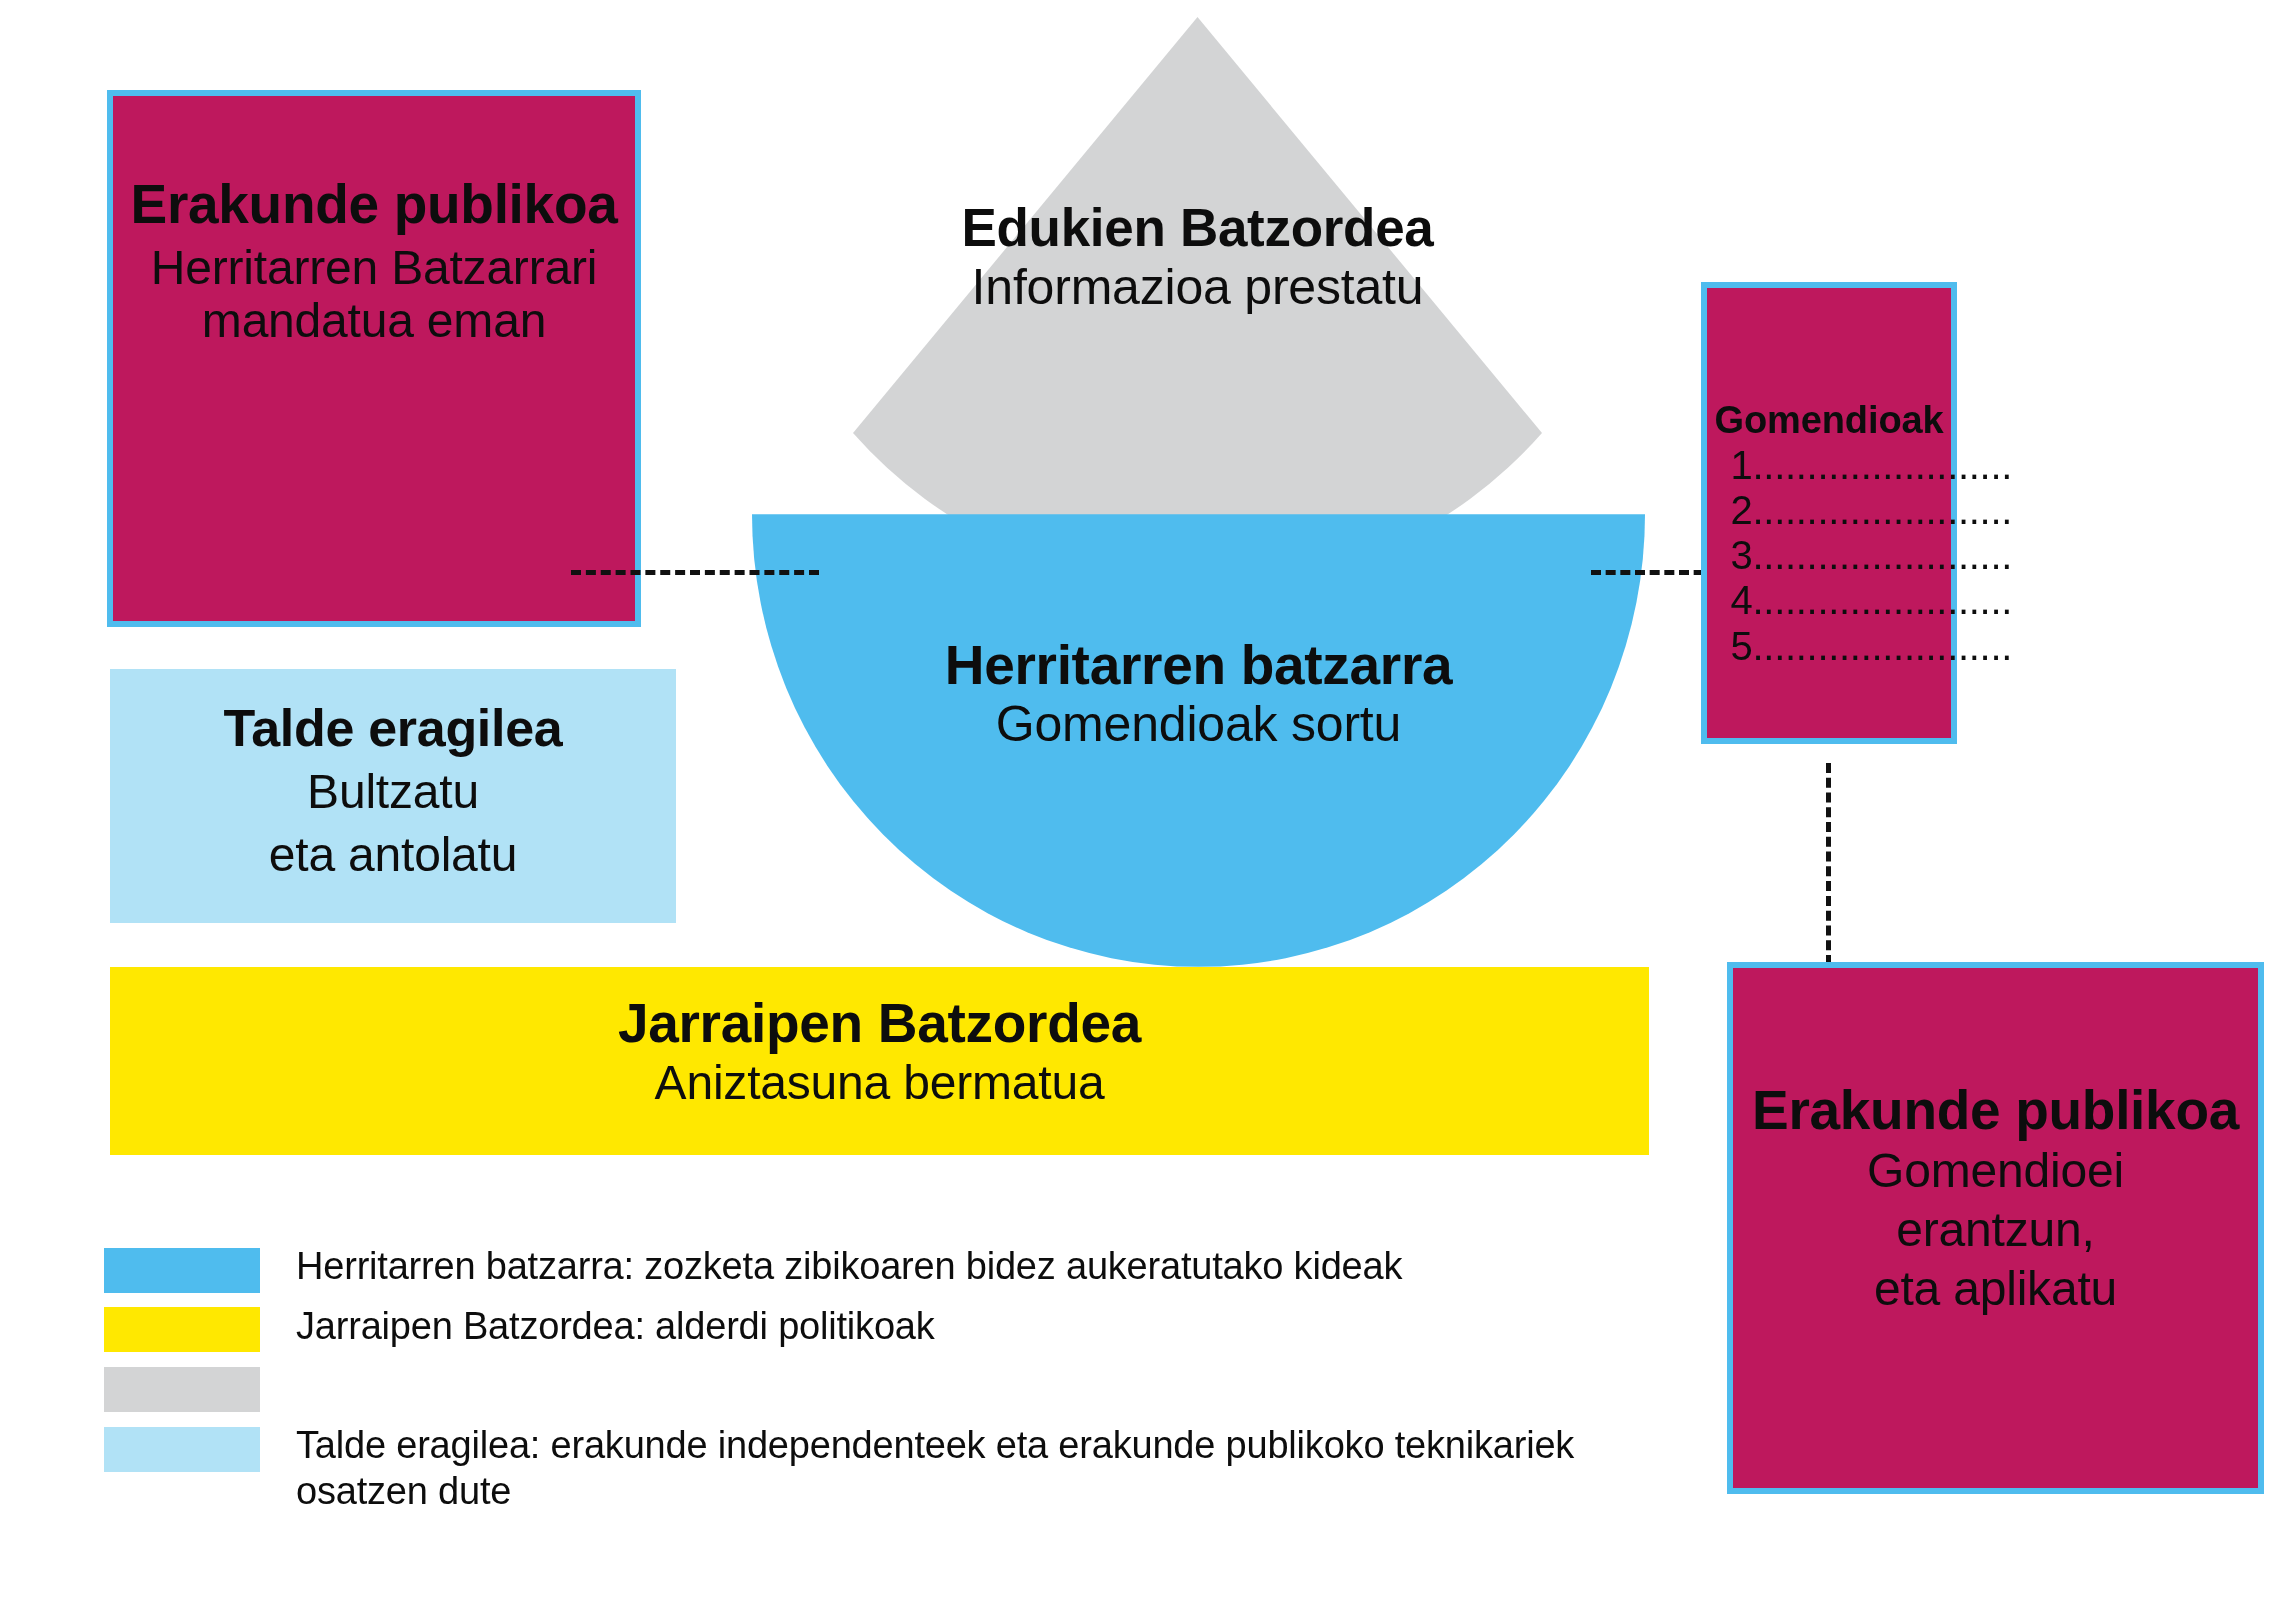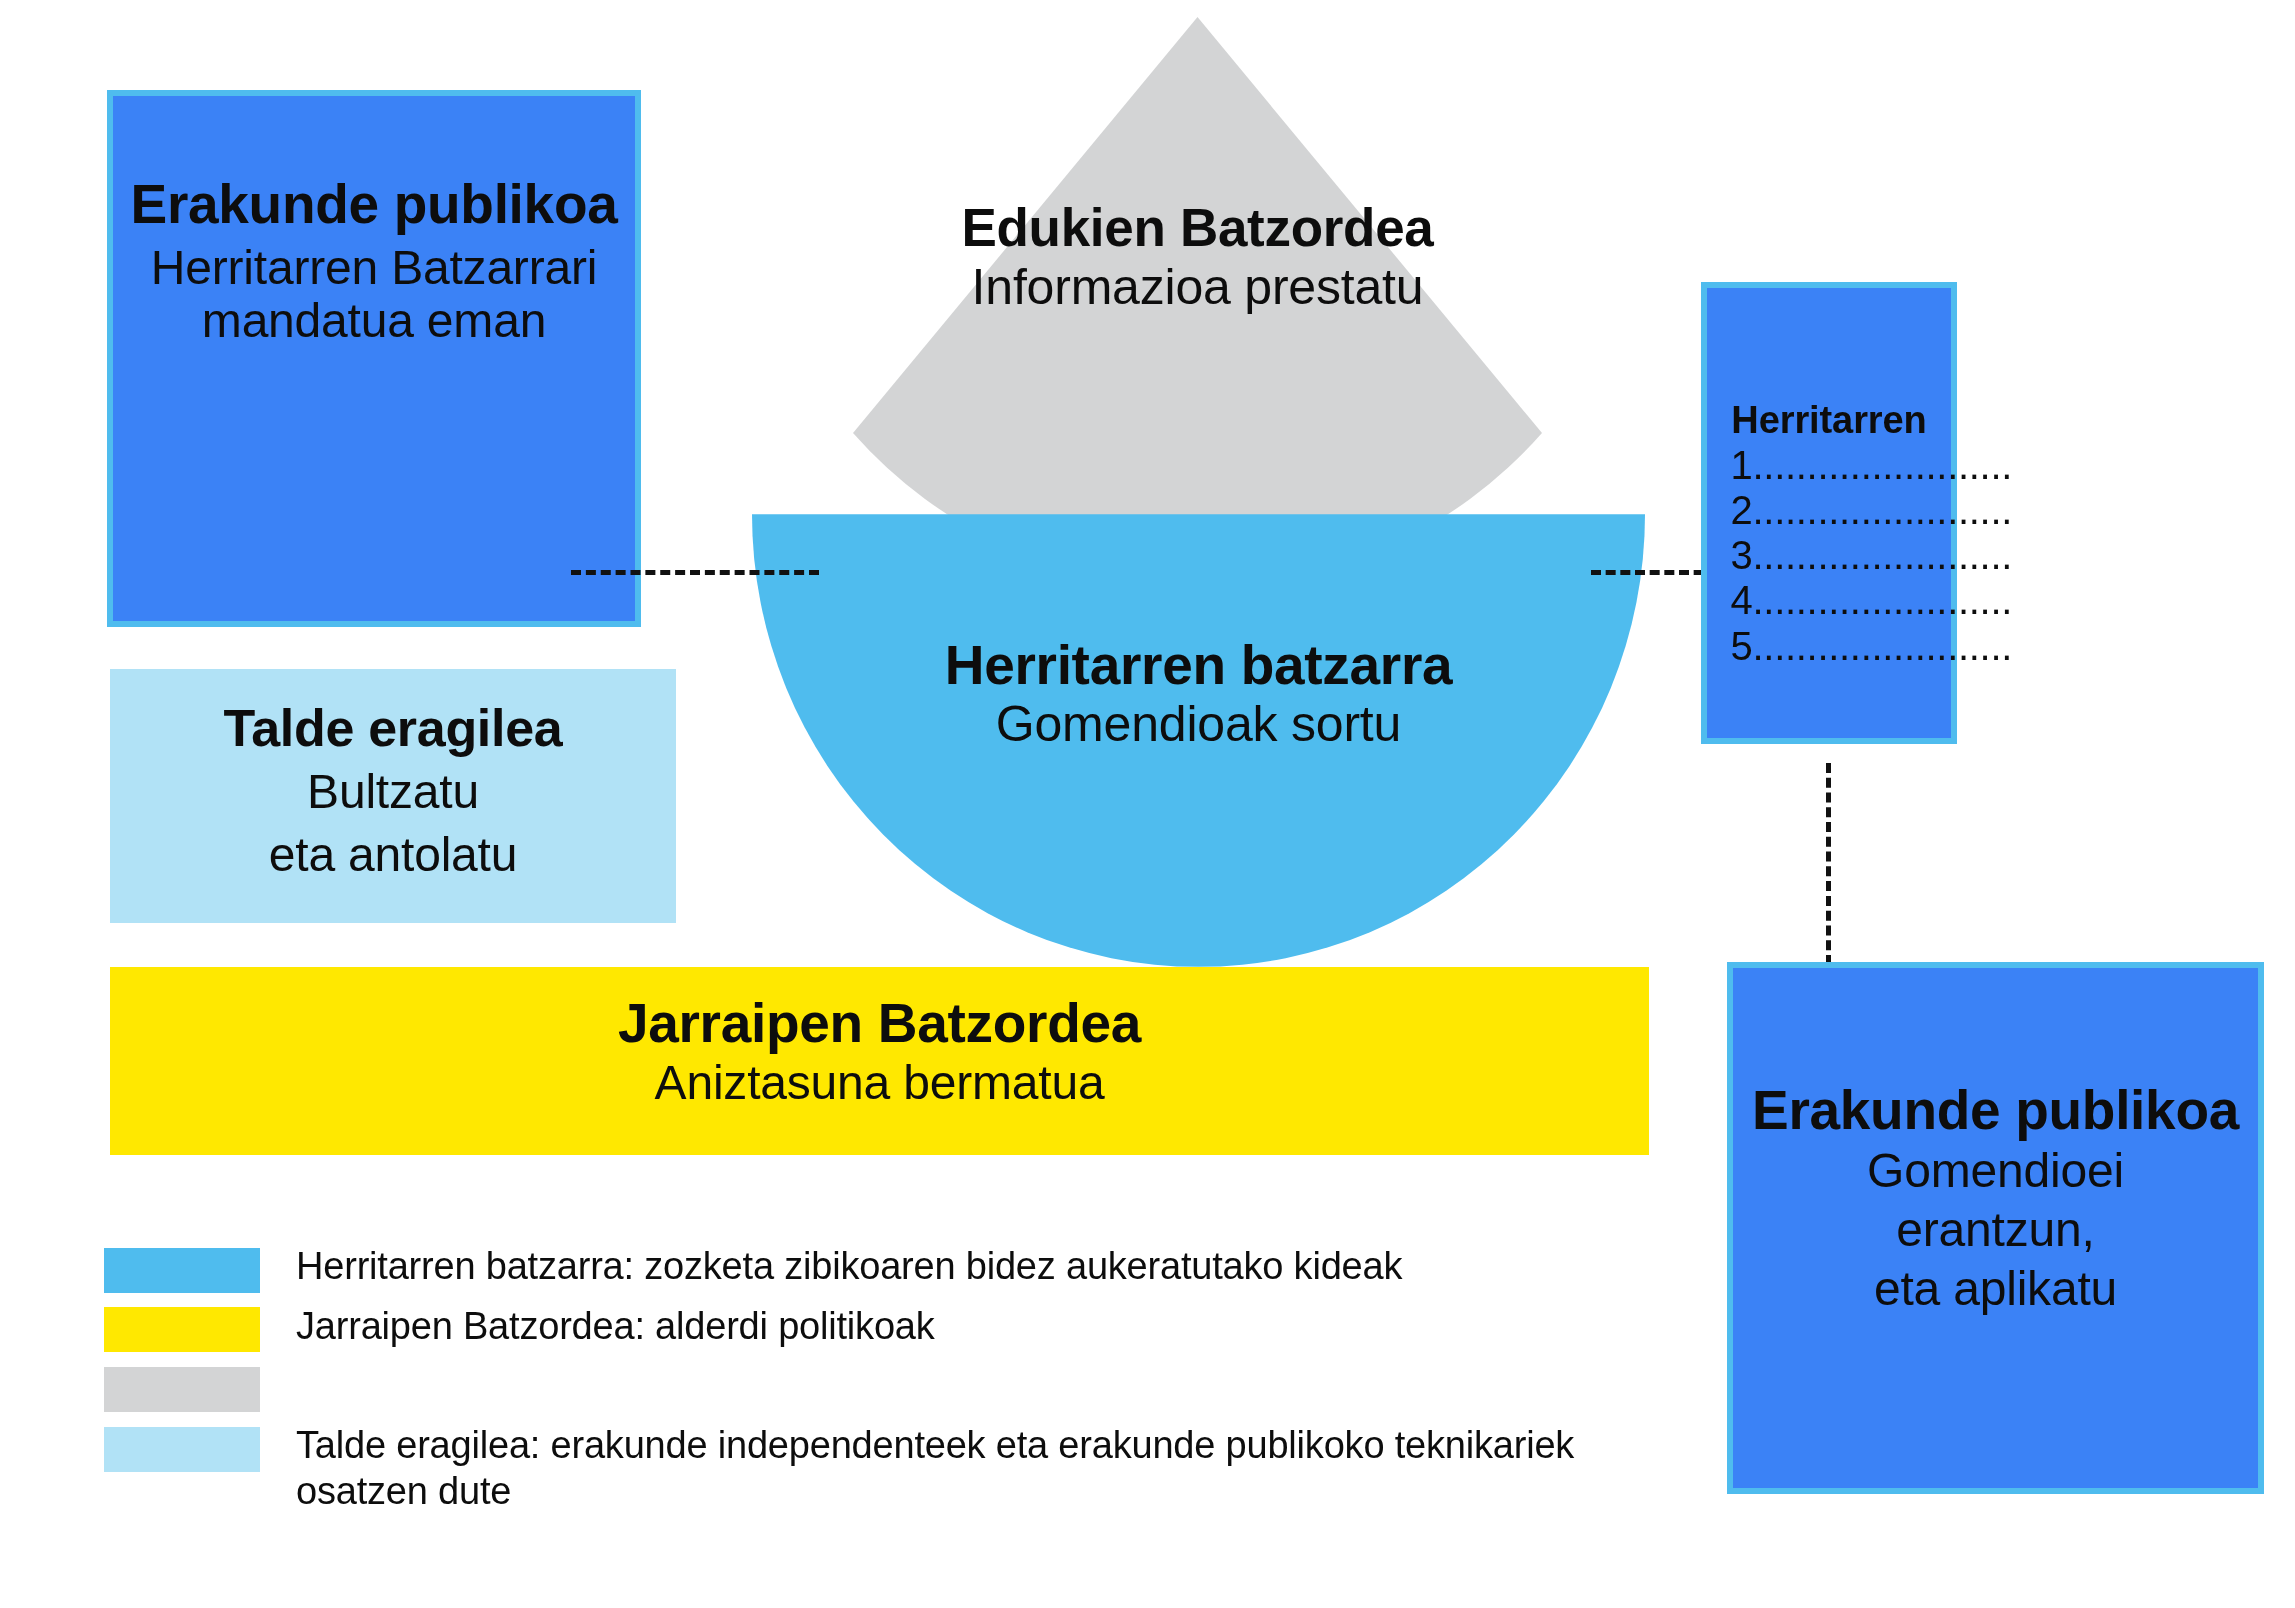--- a/index.html
+++ b/index.html
@@ -6,21 +6,21 @@
   body{
     width:2295px;height:1608px;position:relative;overflow:hidden;
     font-family:"Liberation Sans", sans-serif;
     color:#0d0d0d;
     -webkit-font-smoothing:antialiased;
   }
   .stage{position:absolute;left:0;top:0;width:2295px;height:1608px;}
 
   
   .box{position:absolute;box-sizing:border-box;}
-  .outlined{border:6.8px solid #4FBCEE;background:#3b82f6;}
+  .outlined{border:6.8px solid #4FBCEE;background:#be185d;}
   .filled{border:0;}
 
   .ttl{font-weight:bold;line-height:1.06;letter-spacing:-0.3px;}
   .sub{font-weight:normal;line-height:1.10;letter-spacing:-0.2px;}
   .center{text-align:center;}
 
   
   #box-public-left{left:107px;top:90px;width:534px;height:537px;}
   #box-public-left .inner{position:absolute;left:0;right:0;top:79px;}
   #box-public-left .ttl{font-size:55px;}
@@ -131,21 +131,21 @@
       <div class="sub">Gomendioak sortu</div>
     </div>
   </div>
 
   <div class="dash-h" id="dash-left"></div>
   <div class="dash-h" id="dash-right"></div>
   <div class="dash-v" id="dash-down"></div>
 
   <div class="box outlined" id="box-gomendioak">
     <div class="inner">
-      <div class="ttl center">Herritarren</div>
+      <div class="ttl center">Gomendioak</div>
       <ul class="rec-list">
         <li>1........................</li>
         <li>2........................</li>
         <li>3........................</li>
         <li>4........................</li>
         <li>5........................</li>
       </ul>
     </div>
   </div>
 

